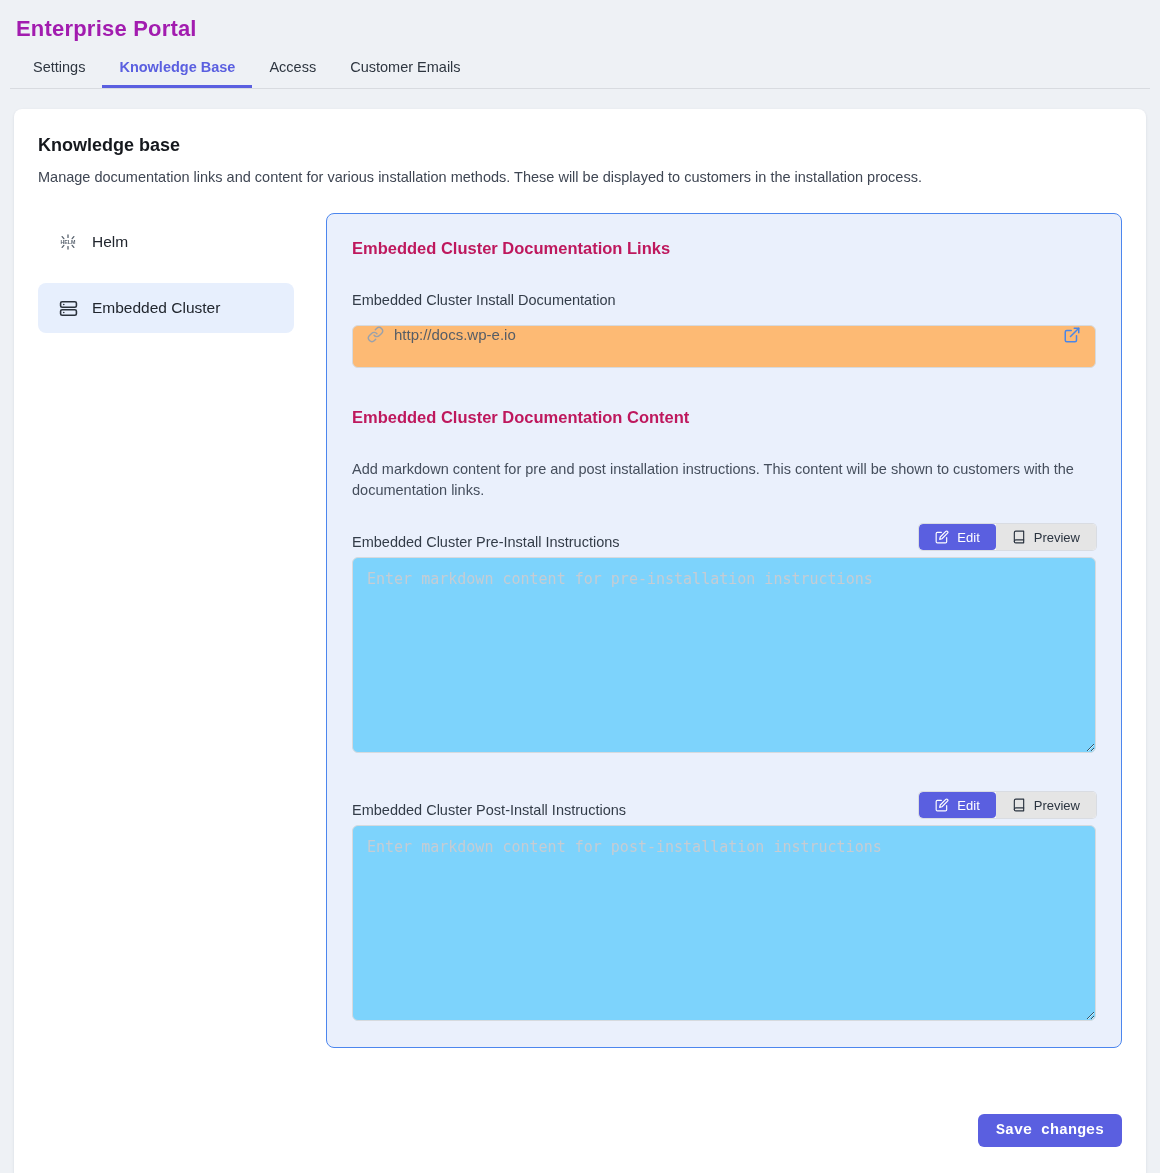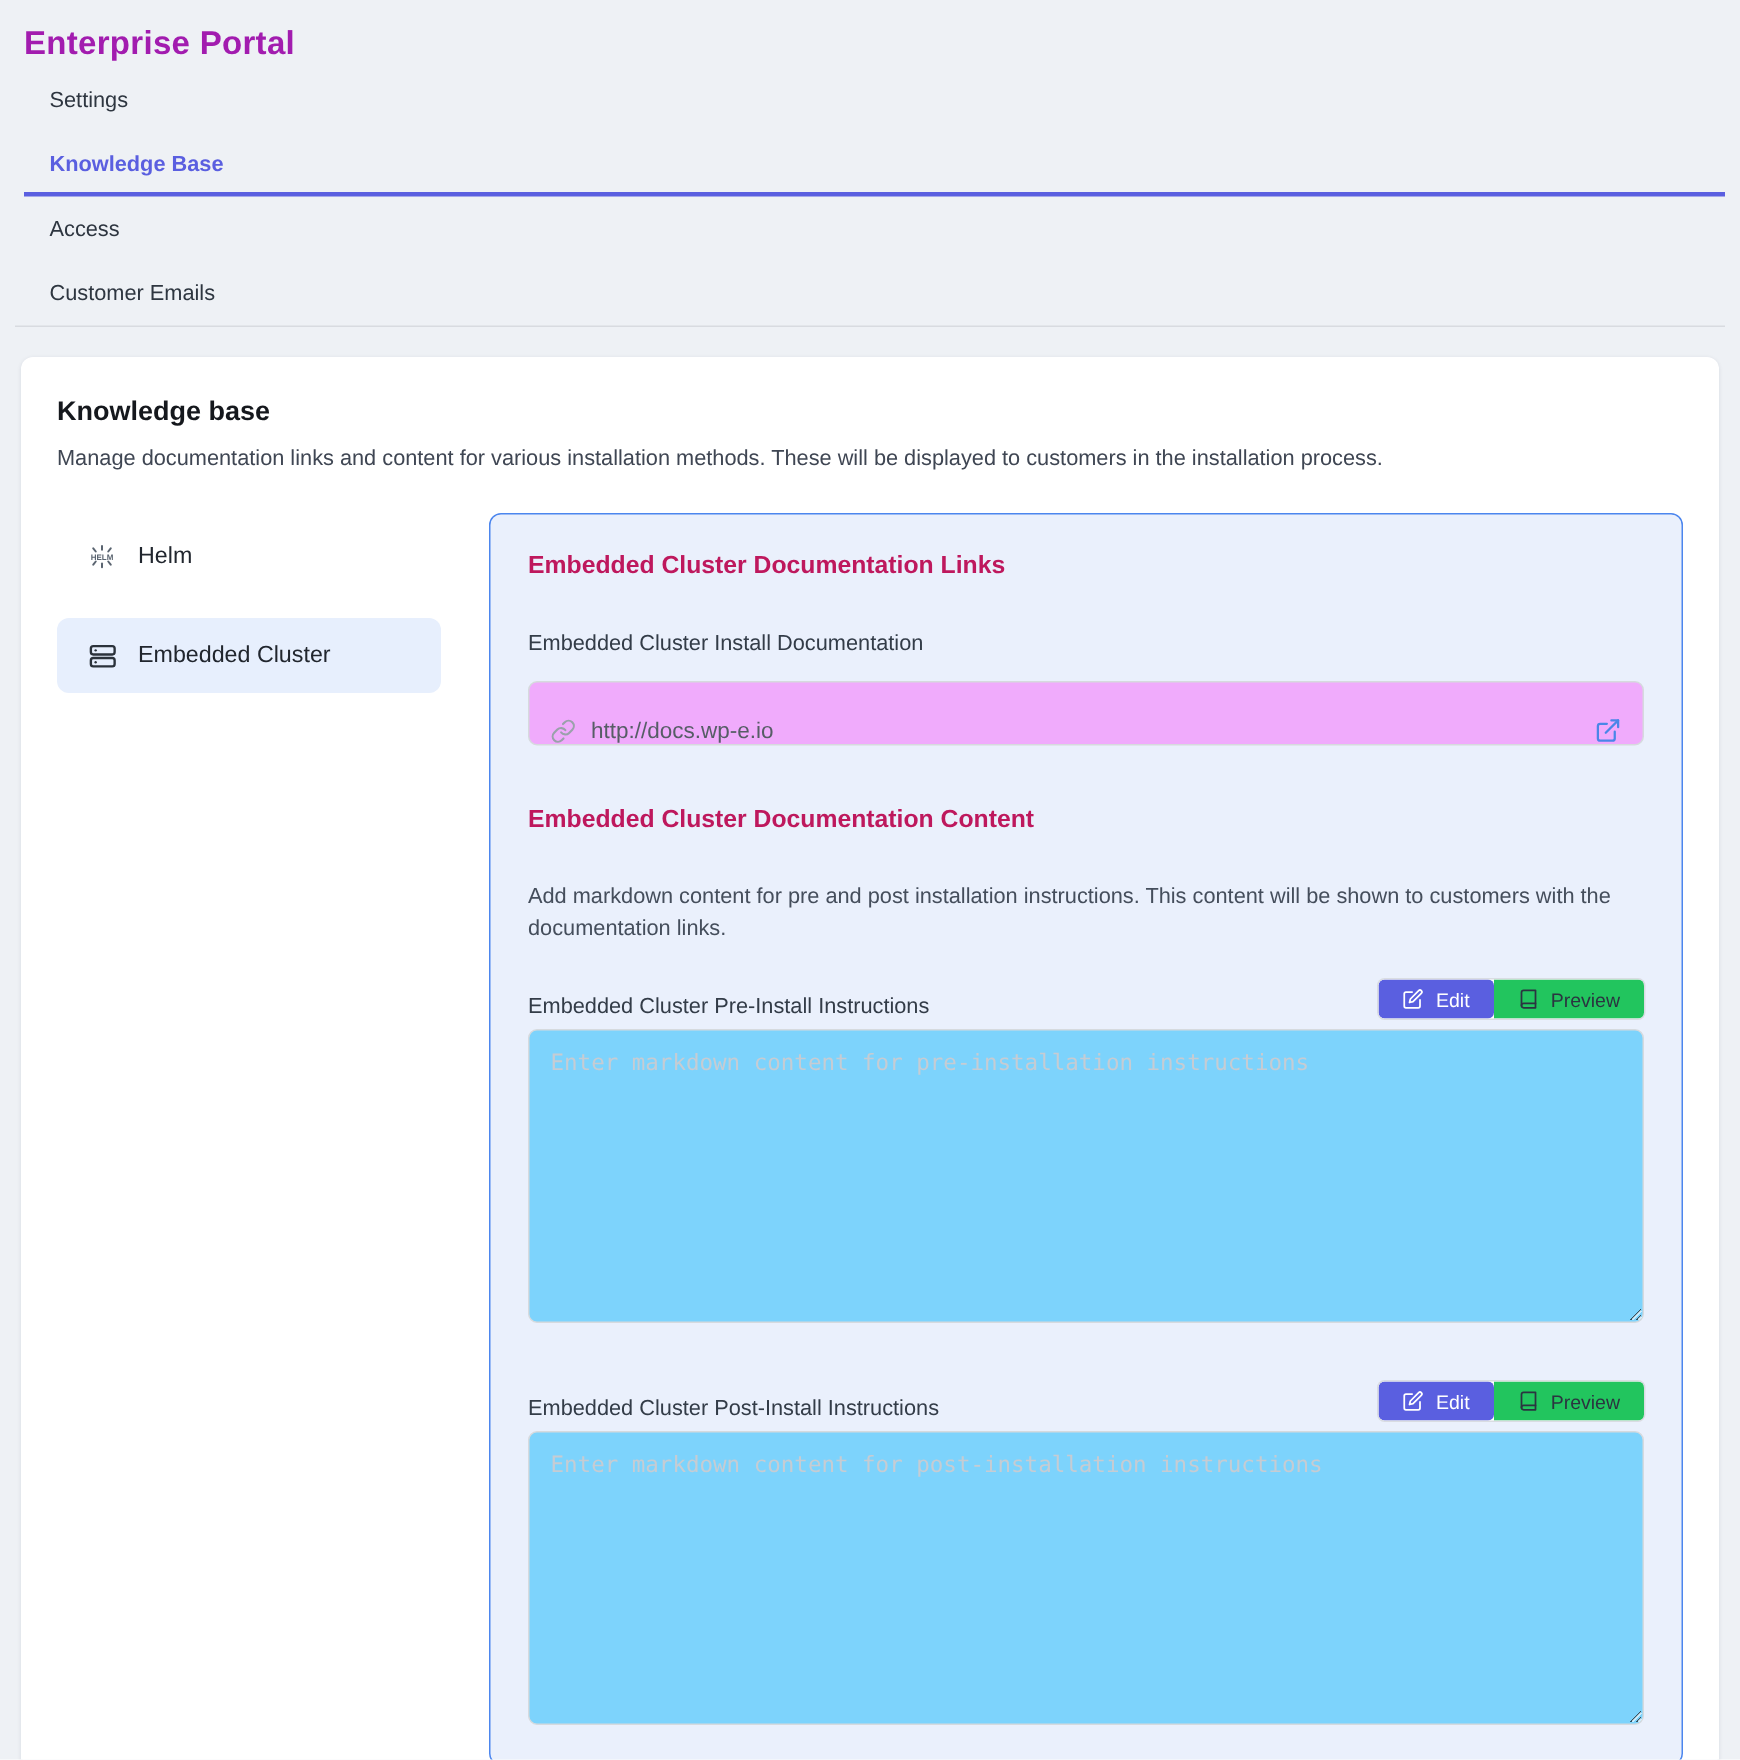--- a/index.html
+++ b/index.html
@@ -13,21 +13,21 @@
   *{box-sizing:border-box;margin:0;padding:0;}
   html,body{width:1160px;height:1173px;overflow:hidden;}
   body{
     background:var(--page-bg);
     font-family:"Liberation Sans",sans-serif;
     color:#21262e;
   }
   
   .header{padding:16px 16px 0;}
   .app-title{font-size:22px;font-weight:700;letter-spacing:.2px;color:#a21caf;}
-  .tabbar{display:flex;margin:16px 10px;padding-left:6px;border-bottom:1px solid #d8dbe0;margin-top:3px;flex-direction:column;}
+  .tabbar{display:flex;margin:16px 10px;padding-left:6px;border-bottom:1px solid #d8dbe0;margin-top:3px;}
   .tab{
     padding:14px 17px 13px;
     font-size:14.5px;color:#2e3640;cursor:pointer;white-space:nowrap;
   }
   .tab.active{
     color:var(--accent);font-weight:700;
     padding-bottom:10px;border-bottom:3px solid var(--accent);
   }
   
   .card{
@@ -50,35 +50,35 @@
   
   .panel{
     flex:1;margin-left:32px;background:var(--panel-bg);
     border:1px solid var(--panel-border);border-radius:8px;
     padding:25px 25px 26px;
   }
   .panel h3{font-size:16.5px;font-weight:700;color:#be185d;}
   .field-label{font-size:14.5px;color:#333c48;}
   .links-label{margin-top:34px;}
   .url-row{
-    margin-top:17px;height:43px;background:#f0abfc;
+    margin-top:17px;height:43px;background:#fdba74;
     border:1px solid #d6dade;border-radius:6px;
-    display:flex;align-items:flex-end;padding:0 14px;gap:10px;
+    display:flex;align-items:flex-start;padding:0 14px;gap:10px;
   }
   .url-input{
     flex:1;border:none;outline:none;font-family:"Liberation Sans",sans-serif;
     font-size:15px;color:#565d66;background:transparent;
   }
   .content-heading{margin-top:40px;}
   .panel-desc{font-size:14.5px;color:#454e5c;margin-top:32px;line-height:20.5px;max-width:760px;}
   .editor-row{display:flex;align-items:flex-end;justify-content:space-between;margin-top:24px;}
   .toggle-group{display:flex;border-radius:4px;overflow:hidden;box-shadow:0 0 0 1px #d9dce2;background:#fff;align-items:flex-end;}
   .toggle-btn{
     display:flex;align-items:center;gap:8px;height:26px;padding:0 16px;
-    font-size:13px;cursor:pointer;background:#22c55e;color:#2b3440;border:none;
+    font-size:13px;cursor:pointer;background:#e5e5e5;color:#2b3440;border:none;
     font-family:"Liberation Sans",sans-serif;
   }
   .toggle-btn.active{background:var(--accent);color:#fff;border-radius:4px;}
   textarea{
     display:block;width:100%;height:196px;margin-top:7px;
     background:#7dd3fc;border:1px solid #d6dade;border-radius:6px;
     padding:12px 14px;resize:vertical;
     font-family:"DejaVu Sans Mono",monospace;font-size:15px;color:#3c434c;
     outline:none;
   }

